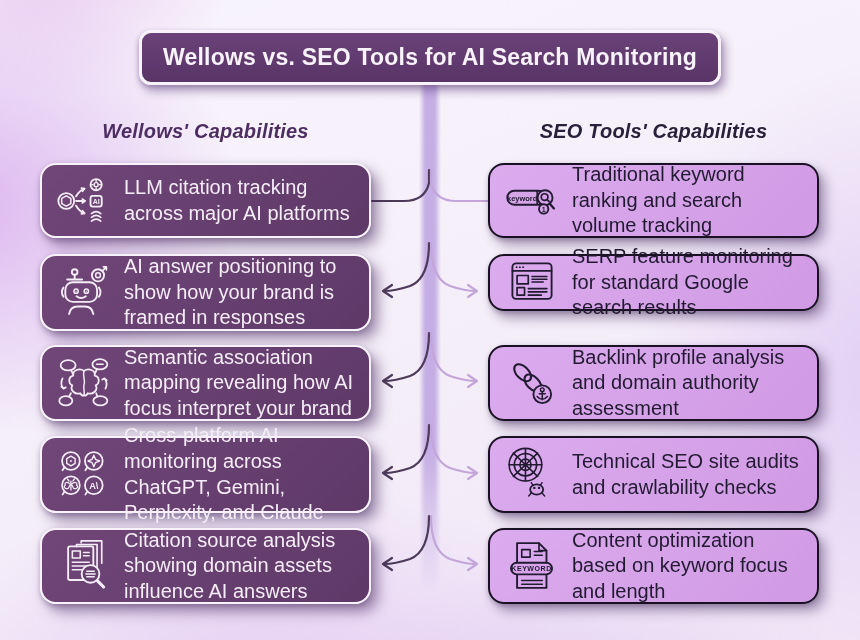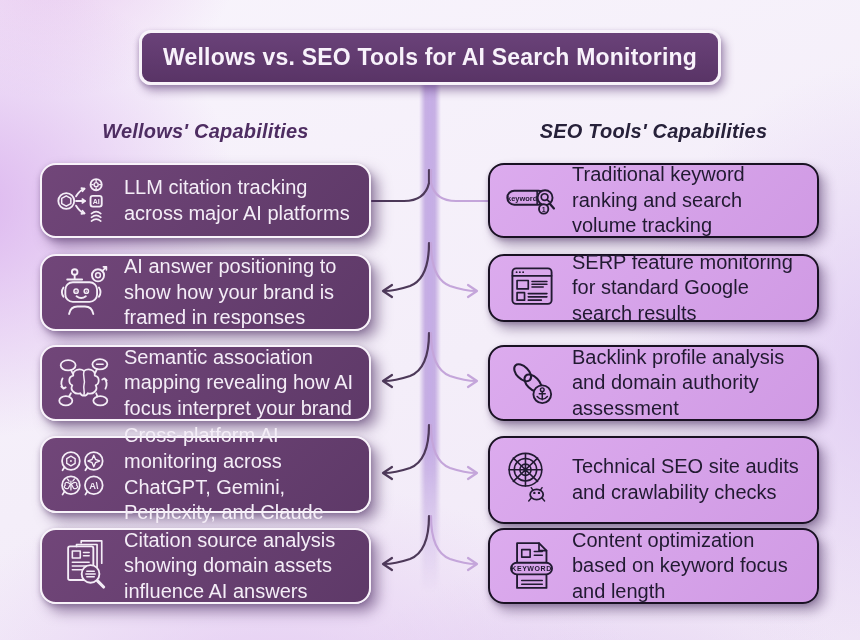--- a/index.html
+++ b/index.html
@@ -230,21 +230,21 @@
         <path d="M46.2 28.5 L48.4 30.7" stroke-width="1.8"></path>
         <circle cx="42.5" cy="38.5" r="5" fill="#d7a4ea"></circle>
         <text x="42.5" y="41.4" text-anchor="middle" font-size="7.5" font-weight="700" fill="currentColor" stroke="none">1</text>
         <path d="M49.5 33.5 L53.5 38" stroke-width="2.4"></path>
       </g>
         </svg>
     </span>
     <span class="txt">Traditional keyword ranking and search volume tracking</span>
   </div>
 
-  <div class="card right" style="top:254px;height:68px">
+  <div class="card right" style="top:254px;height:57px">
     <span class="icon">
       <svg viewBox="0 0 60 60">
           <g stroke="currentColor" fill="none" stroke-width="2" stroke-linecap="round" stroke-linejoin="round">
         <rect x="9" y="9" width="42" height="38" rx="4"></rect>
         <path d="M9 17 H51" stroke-width="1.8"></path>
         <circle cx="13.5" cy="13" r="1" fill="currentColor" stroke="none"></circle>
             <circle cx="17" cy="13" r="1" fill="currentColor" stroke="none"></circle>
             <circle cx="20.5" cy="13" r="1" fill="currentColor" stroke="none"></circle>
         <rect x="14" y="22" width="12" height="9" stroke-width="1.8"></rect>
         <path d="M30 23 H46 M30 26 H46 M30 29 H42" stroke-width="1.7"></path>
@@ -264,21 +264,21 @@
         <ellipse cx="31" cy="30" rx="6.5" ry="11" transform="rotate(-45 31 30)"></ellipse>
         <circle cx="41" cy="42" r="9.5" fill="#d7a4ea" stroke-width="2"></circle>
         <circle cx="41" cy="37.2" r="2" stroke-width="1.5"></circle>
         <path d="M41 39.2 V48 M37.8 41.5 H44.2 M35.5 44.5 Q41 50.5 46.5 44.5" stroke-width="1.6"></path>
       </g>
         </svg>
     </span>
     <span class="txt">Backlink profile analysis and domain authority assessment</span>
   </div>
 
-  <div class="card right" style="top:436px;height:88px">
+  <div class="card right" style="top:436px;height:77px">
     <span class="icon">
       <svg viewBox="0 0 60 60">
           <g stroke="currentColor" fill="none" stroke-width="1.7" stroke-linecap="round" stroke-linejoin="round">
         <path d="M23 19 L23 2 M23 19 L36 6.5 M23 19 L40.5 19 M23 19 L36 31.5 M23 19 L23 36.5 M23 19 L10 31.5 M23 19 L5.5 19 M23 19 L10 6.5"></path>
         <circle cx="23" cy="19" r="6"></circle>
         <circle cx="23" cy="19" r="12"></circle>
         <circle cx="23" cy="19" r="17.5"></circle>
         <ellipse cx="35" cy="45.5" rx="7" ry="5.5" fill="#d7a4ea" stroke-width="1.9"></ellipse>
         <circle cx="32.5" cy="43.8" r="1.3" fill="currentColor" stroke="none"></circle>
             <circle cx="37.5" cy="43.8" r="1.3" fill="currentColor" stroke="none"></circle>

